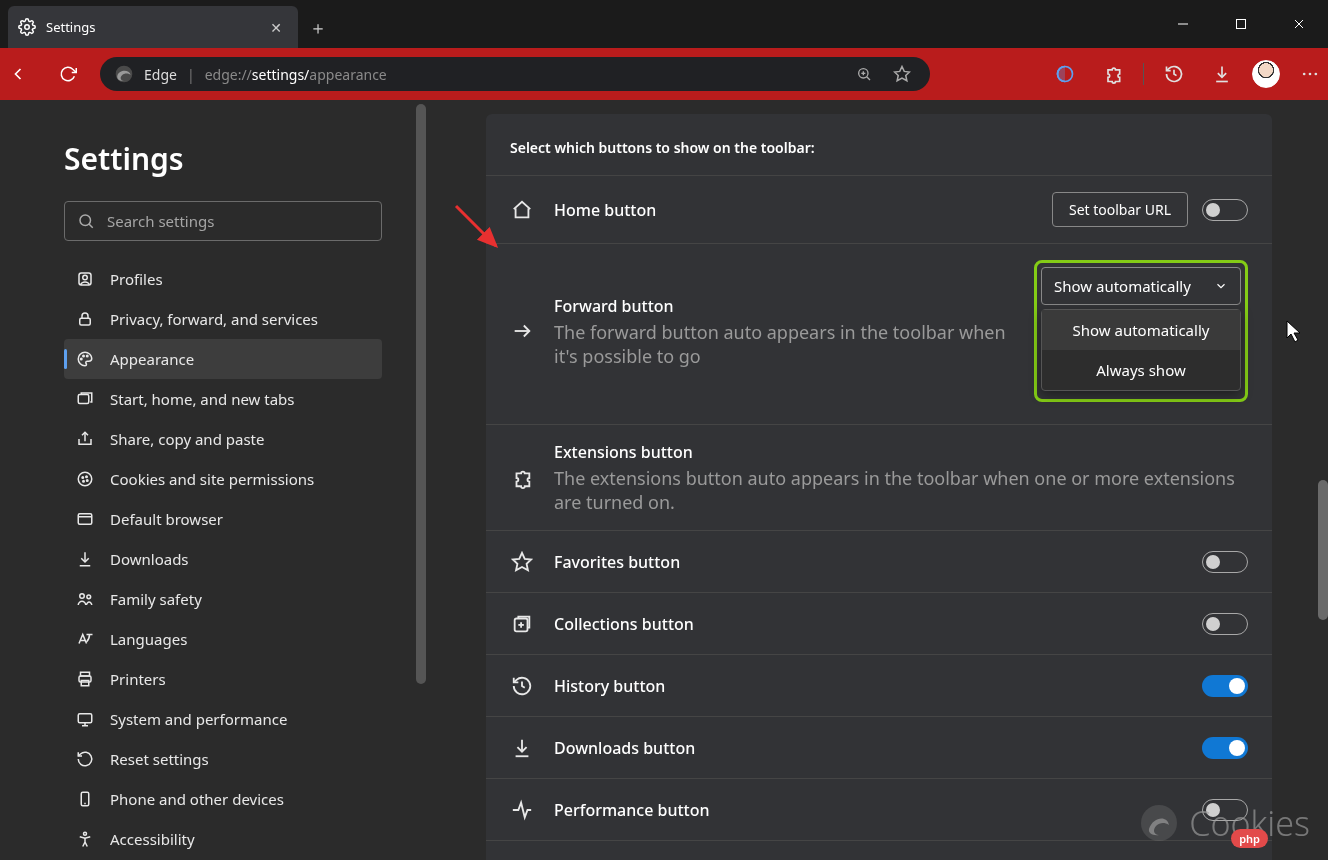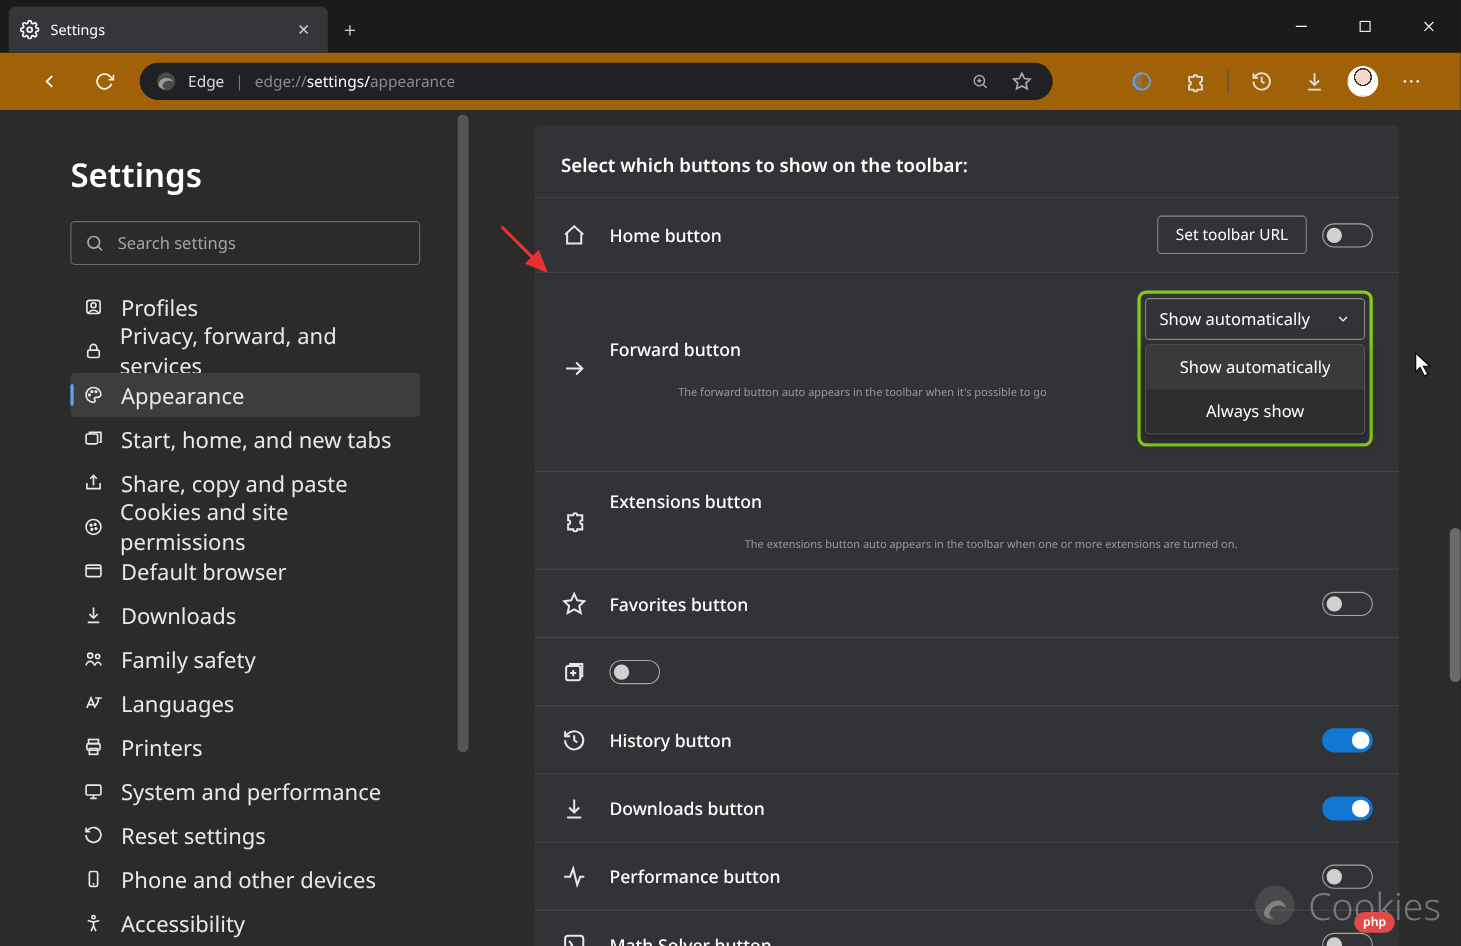--- a/index.html
+++ b/index.html
@@ -10,21 +10,21 @@
   .tab { display: flex; align-items: center; background: #35363a; border-radius: 6px 6px 0 0; margin: 6px 0 0 8px; padding: 0 10px; width: 290px; gap: 10px; }
   .tab .gear-icon { width: 18px; height: 18px; color: #fff; }
   .tab .label { color: #fff; font-size: 13px; flex: 1; }
   .tab .close { color: #ccc; font-size: 14px; padding: 2px 6px; cursor: pointer; }
   .newtab { width: 40px; display: flex; align-items: center; justify-content: center; color: #ccc; font-size: 18px; margin-top: 6px; cursor: pointer; }
   .win-controls { margin-left: auto; display: flex; }
   .win-btn { width: 58px; display: flex; align-items: center; justify-content: center; color: #fff; }
   .win-btn svg { width: 12px; height: 12px; }
 
   
-  .toolbar { height: 52px; background: #a16207; display: flex; align-items: center; padding: 0 27px; gap: 14px; }
+  .toolbar { height: 52px; background: #b91c1c; display: flex; align-items: center; padding: 0 0; gap: 14px; }
   .tool-icon { width: 36px; height: 36px; display: flex; align-items: center; justify-content: center; color: #fff; cursor: pointer; border-radius: 4px; }
   .addressbar { flex: 1; max-width: 830px; height: 34px; background: #202124; border-radius: 17px; display: flex; align-items: center; padding: 0 14px; gap: 10px; color: #b0b0b0; font-size: 14px; }
   .addressbar .site-icon { width: 20px; height: 20px; }
   .addressbar .brand { color: #ddd; }
   .addressbar .sep { color: #777; }
   .url-dim { color: #8a8a8a; }
   .url-bright { color: #fff; }
   .addr-spacer { flex: 1; }
   .addr-action { color: #aaa; width: 28px; display: flex; justify-content: center; cursor: pointer; }
   .toolbar-right { display: flex; align-items: center; gap: 12px; margin-left: auto; }
@@ -34,36 +34,36 @@
   
   .content { display: flex; height: calc(860px - 100px); background: #2b2b2b; }
 
   
   .sidebar { width: 430px; background: #2b2b2b; padding: 38px 48px 20px 64px; overflow-y: auto; position: relative; }
   .sidebar h1 { font-size: 30px; font-weight: 600; margin-bottom: 22px; }
   .search-box { display: flex; align-items: center; border: 1px solid #6b6b6b; border-radius: 4px; height: 40px; padding: 0 12px; gap: 12px; margin-bottom: 18px; }
   .search-box input { background: transparent; border: none; outline: none; color: #ec4899; font-size: 15px; flex: 1; }
   .search-box input::placeholder { color: #a5a5a5; }
   .nav { list-style: none; }
-  .nav li { display: flex; align-items: center; gap: 14px; height: 40px; padding: 0 12px; color: #e8e8e8; font-size: 20px; cursor: pointer; border-radius: 4px; }
+  .nav li { display: flex; align-items: center; gap: 14px; height: 40px; padding: 0 12px; color: #e8e8e8; font-size: 15px; cursor: pointer; border-radius: 4px; }
   .nav li.active { background: #3d3d3d; position: relative; }
   .nav li.active::before { content: ''; position: absolute; left: 0; top: 10px; bottom: 10px; width: 3px; background: #5ea0ef; border-radius: 2px; }
   .nav li .nav-icon { width: 20px; }
   .sidebar-scroll { position: absolute; right: 4px; top: 4px; bottom: 4px; width: 10px; }
   .sidebar-scroll .thumb { position: absolute; top: 0; width: 100%; height: 580px; background: #555; border-radius: 5px; }
 
   
   .main { flex: 1; padding: 14px 56px 0 56px; overflow-y: hidden; position: relative; }
   .section { background: #323336; border-radius: 6px; }
-  .section-header { padding: 24px 24px 18px; font-size: 17px; font-weight: 600; border-bottom: 1px solid #444; }
+  .section-header { padding: 24px 24px 18px; font-size: 14px; font-weight: 600; border-bottom: 1px solid #444; }
   .row { display: flex; align-items: center; padding: 16px 24px; border-bottom: 1px solid #454545; gap: 20px; min-height: 62px; position: relative; }
   .row .row-icon { width: 24px; color: #e8e8e8; display:flex; justify-content:center; }
   .row .row-main { flex: 1; }
   .row .row-title { font-size: 16px; font-weight: 500; color: #fff; }
-  .row .row-desc { font-size: 10px; color: #9a9a9a; margin-top: 20px; text-align: center; }
+  .row .row-desc { font-size: 18px; color: #9a9a9a; margin-top: 3px; }
   .row-actions { display: flex; align-items: center; gap: 14px; }
   .btn-outline { border: 1px solid #888; background: transparent; color: #fff; padding: 7px 16px; font-size: 14px; border-radius: 4px; cursor: pointer; }
 
   
   .toggle { width: 46px; height: 22px; border-radius: 11px; position: relative; cursor: pointer; }
   .toggle.off { border: 1px solid #a8a8a8; background: transparent; }
   .toggle.off .knob { position: absolute; left: 3px; top: 3px; width: 14px; height: 14px; border-radius: 50%; background: #d0d0d0; }
   .toggle.on { background: #1078d4; }
   .toggle.on .knob { position: absolute; right: 3px; top: 3px; width: 16px; height: 16px; border-radius: 50%; background: #fff; }
 
@@ -446,20 +446,23 @@
 
       <div class="row">
         <span class="row-icon">
             <svg width="22" height="22" viewBox="0 0 24 24" fill="none" stroke="currentColor" stroke-width="2">
               <rect x="4" y="6" width="14" height="14" rx="2"></rect>
               <path d="M8 6V4h12v12h-2"></path>
               <line x1="8" y1="13" x2="14" y2="13"></line>
               <line x1="11" y1="10" x2="11" y2="16"></line>
             </svg>
           </span>
+        <div class="row-main">
+            <div class="row-title">Collections button</div>
+          </div>
         <div class="row-actions">
             <div class="toggle off">
               <div class="knob"></div>
             </div>
           </div>
       </div>
 
       <div class="row">
         <span class="row-icon">
             <svg width="22" height="22" viewBox="0 0 24 24" fill="none" stroke="currentColor" stroke-width="2">

